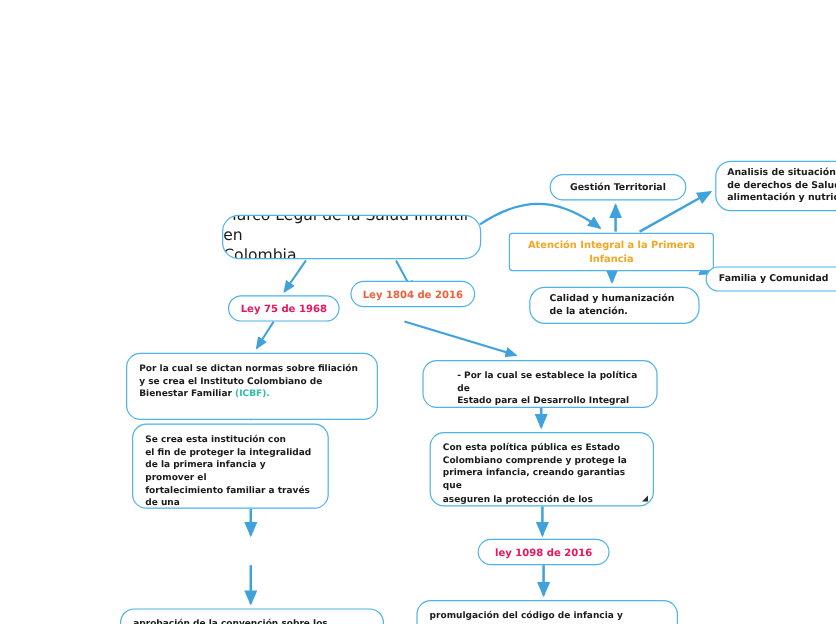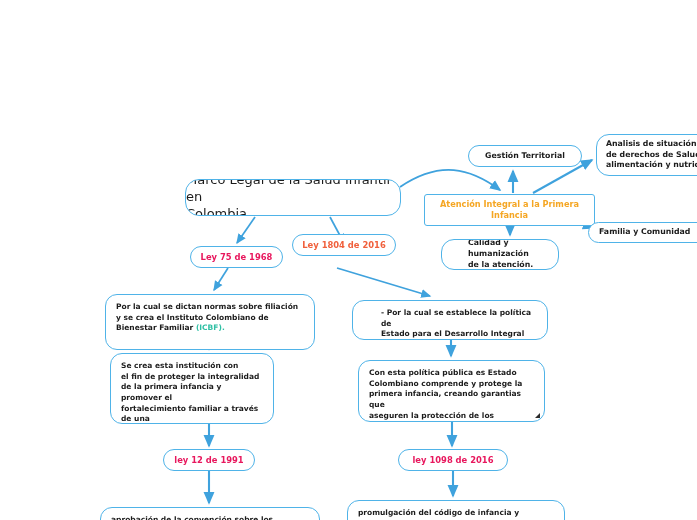--- a/index.html
+++ b/index.html
@@ -114,40 +114,40 @@
     border-radius: 13px;
     align-items: center;
   }
   .n-sat .txt {
     font-size: 7.8px;
     font-weight: bold;
     color: #1b1b1b;
     line-height: 1.38;
   }
   .n-gestion {
-    left: 468px; top: 145px; width: 114px; height: 22px;
+    left: 458px; top: 145px; width: 114px; height: 22px;
     justify-content: center;
   }
   .n-gestion .txt { text-align: center; }
 
   .n-analisis {
     left: 596px; top: 134px; width: 128px; height: 42px;
     padding-left: 9px;
   }
   .n-analisis .txt { text-align: left; }
 
   .n-familia {
     left: 588px; top: 222px; width: 122px; height: 21px;
     padding-left: 10px;
   }
   .n-familia .txt { text-align: left; }
 
   .n-calidad {
-    left: 441px; top: 239px; width: 118px; height: 31px;
-    padding-left: 26px;
+    left: 441px; top: 239px; width: 142px; height: 31px;
+    padding-left: 16px;
   }
   .n-calidad .txt { text-align: left; }
 
   
   .handle {
     position: absolute;
     right: 4px;
     bottom: 3px;
     width: 0; height: 0;
     border-left: 5px solid transparent;
@@ -213,23 +213,20 @@
   <div class="node n-desc n-l2">
     <span class="txt">Se crea esta institución con
 el fin de proteger la integralidad
 de la primera infancia y promover el
 fortalecimiento familiar a través de una
 respuesta articulada y oportuna del Estado
 bajo el principio de corresponsabilidad con
 la familia y la sociedad.</span>
   </div>
 
-  <div class="node n-law n-ley12">
-    <span class="txt">ley 12 de 1991</span>
-  </div>
 
   <div class="node n-desc n-l3">
     <span class="txt">aprobación de la convención sobre  los</span>
   </div>
 
   <div class="node n-law n-ley1804">
     <span class="txt">Ley 1804 de 2016</span>
   </div>
 
   <div class="node n-desc n-r1">

